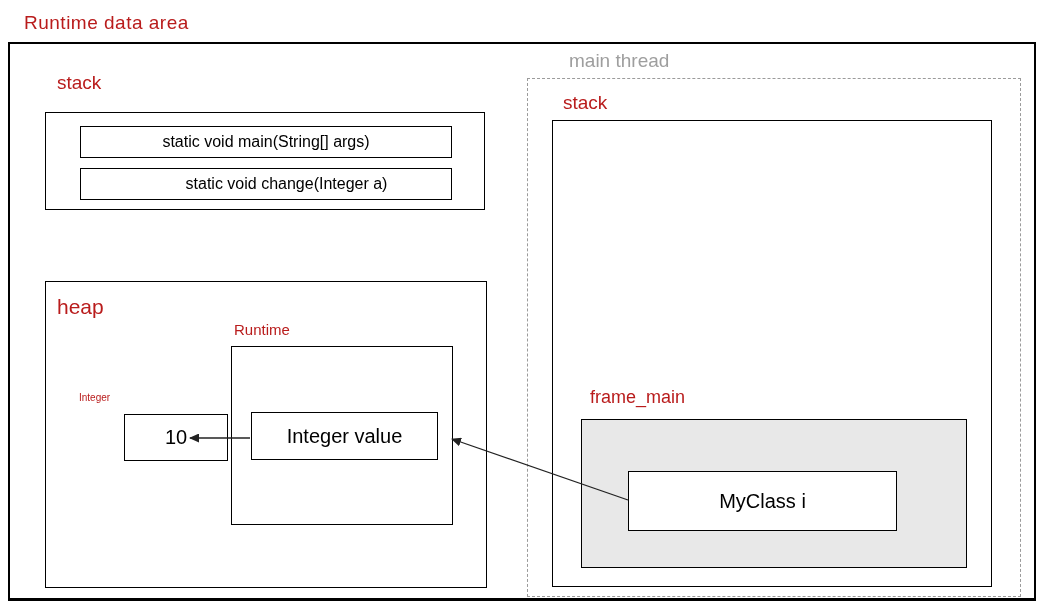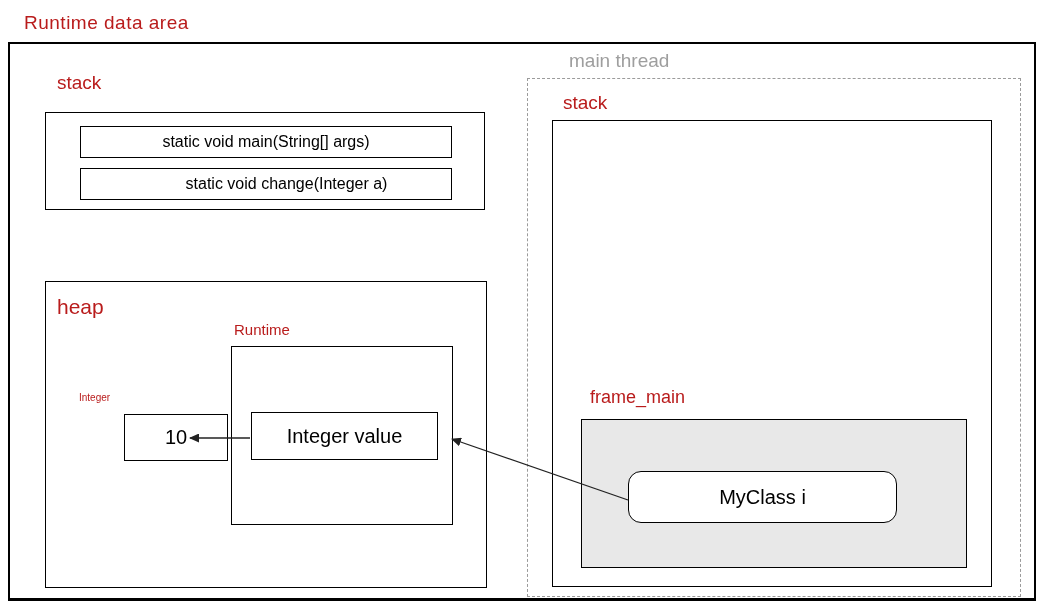--- a/index.html
+++ b/index.html
@@ -57,21 +57,21 @@
   #integer-value-box { left: 251px; top: 412px; width: 187px; height: 48px; font-size: 20px; background:#ffffff; }
 
   
   #thread-label { left: 569px; top: 51px; font-size: 19px; color: #9e9e9e; }
   #thread-box   { left: 527px; top: 78px; width: 494px; height: 519px;
                   border: 1px dashed #9b9b9b; }
   #stack-label { left: 563px; top: 93px; font-size: 19px; }
   #stack-box   { left: 552px; top: 120px; width: 440px; height: 467px; background:#ffffff; }
   #frame-label { left: 590px; top: 388px; font-size: 18px; }
   #frame-box   { left: 581px; top: 419px; width: 386px; height: 149px; background: #e8e8e8; }
-  #myclass-i-box { left: 628px; top: 471px; width: 269px; height: 52px; font-size: 20px; background: #ffffff; border-radius: 13px; }
+  #myclass-i-box { left: 628px; top: 471px; width: 269px; height: 60px; font-size: 20px; background: #ffffff; }
 
   #arrows-overlay {
     position: absolute;
     left: 0; top: 0; width: 1044px; height: 609px;
     pointer-events: none;
   }
 </style>
 </head>
 <body>
 

